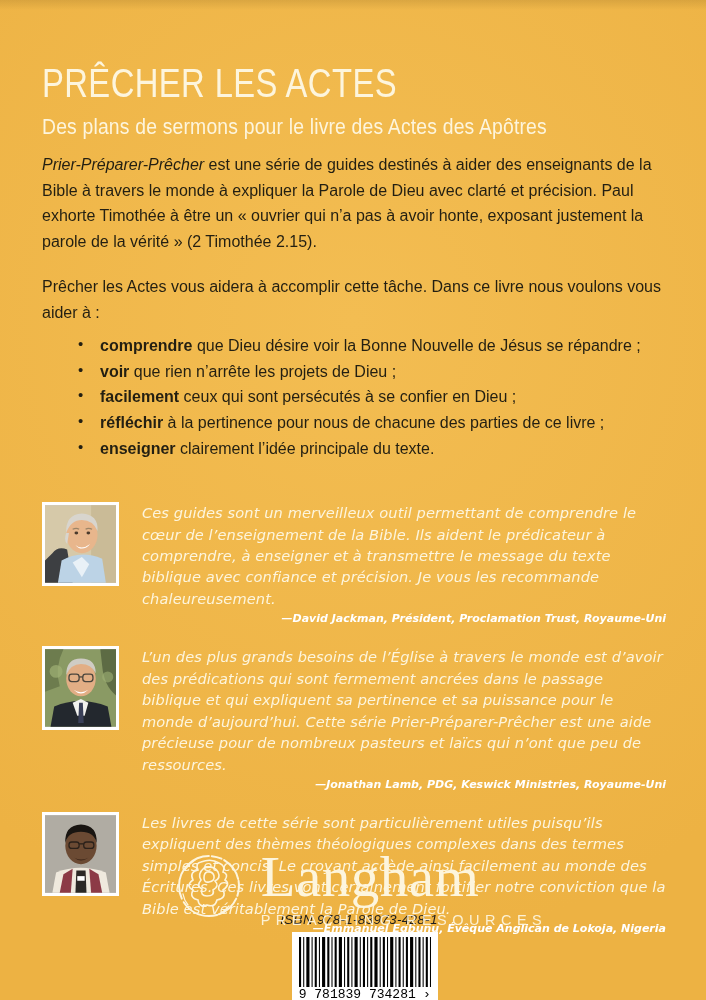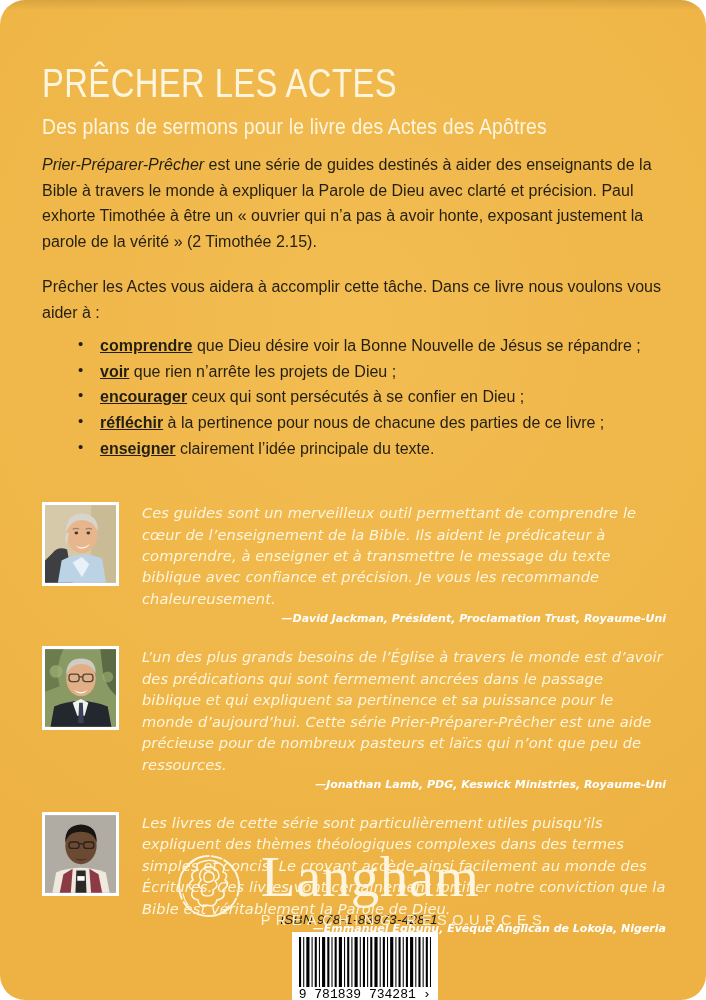--- a/index.html
+++ b/index.html
@@ -4,21 +4,20 @@
 <style>
   :root{
     --bg:#edb243; --bg-light:#f3bd52; --cream:#fdf5dd; --ink:#231f12; --white:#ffffff;
   }
   *{margin:0;padding:0;box-sizing:border-box;}
   html,body{width:706px;}
   body{font-family:"Liberation Sans",sans-serif;}
   .cover{
     position:relative;width:706px;height:1000px;overflow:hidden;
     background:radial-gradient(ellipse 120% 90% at 50% 32%, var(--bg-light) 0%, var(--bg) 70%);
-    border-radius:25px;
   }
   .cover::before{
     content:"";position:absolute;top:0;left:0;right:0;height:10px;
     background:linear-gradient(rgba(60,40,0,.12),rgba(60,40,0,0));pointer-events:none;
   }
   .content{padding:62px 40px 0 42px;}
 
   
   .title{
     color:var(--cream);font-size:41px;font-weight:400;letter-spacing:.5px;line-height:1.05;
@@ -35,21 +34,21 @@
 
   
   .para{color:var(--ink);font-size:16px;line-height:1.6;margin-bottom:20px;max-width:626px;}
   .para .lead-italic{font-style:italic;}
   .goals-intro{color:var(--ink);font-size:16px;line-height:1.6;margin-bottom:7px;}
   .goals{list-style:none;margin:0 0 0 36px;}
   .goals li{
     color:var(--ink);font-size:16px;line-height:1.62;position:relative;padding-left:22px;
   }
   .goals li .bullet{position:absolute;left:0;top:-1px;font-size:15px;}
-  .goals li .kw{font-weight:bold;text-decoration:underline;}
+  .goals li .kw{font-weight:bold;}
 
   
   .testimonials{margin-top:40px;}
   .testimonial{display:flex;align-items:flex-start;margin-bottom:21px;}
   .photo{
     flex:0 0 auto;width:77px;height:84px;border:3px solid var(--white);
     margin-right:23px;overflow:hidden;background:#ccc;
   }
   .photo svg{display:block;width:100%;height:100%;}
   .t-body{flex:1;min-width:0;}
@@ -96,21 +95,21 @@
     <h1 class="title">PRÊCHER LES ACTES</h1>
     <div class="subtitle">Des plans de sermons pour le livre des Actes des Apôtres</div>
 
     <p class="para"><span class="lead-italic">Prier-Préparer-Prêcher</span><span> est une série de guides destinés à aider des enseignants de la Bible à travers le monde à expliquer la Parole de Dieu avec clarté et précision. Paul exhorte Timothée à être un «  ouvrier qui n’a pas à avoir honte, exposant justement la parole de la vérité  » (2 Timothée 2.15).</span></p>
 
     <p class="goals-intro"><span class="lead-italic">Prêcher les Actes</span><span> vous aidera à accomplir cette tâche. Dans ce livre nous voulons vous aider à  :</span></p>
 
     <ul class="goals">
       <li><span class="bullet">•</span><span class="kw">comprendre</span><span> que Dieu désire voir la Bonne Nouvelle de Jésus se répandre  ;</span></li>
       <li><span class="bullet">•</span><span class="kw">voir</span><span> que rien n’arrête les projets de Dieu  ;</span></li>
-      <li><span class="bullet">•</span><span class="kw">encourager</span><span> ceux qui sont persécutés à se confier en Dieu  ;</span></li>
+      <li><span class="bullet">•</span><span class="kw">facilement</span><span> ceux qui sont persécutés à se confier en Dieu  ;</span></li>
       <li><span class="bullet">•</span><span class="kw">réfléchir</span><span> à la pertinence pour nous de chacune des parties de ce livre  ;</span></li>
       <li><span class="bullet">•</span><span class="kw">enseigner</span><span> clairement l’idée principale du texte.</span></li>
     </ul>
 
     <div class="testimonials">
 
       <div class="testimonial">
         <div class="photo">
           <svg viewBox="0 0 77 84">
             <rect width="77" height="84" fill="#d6c9a9"></rect>

